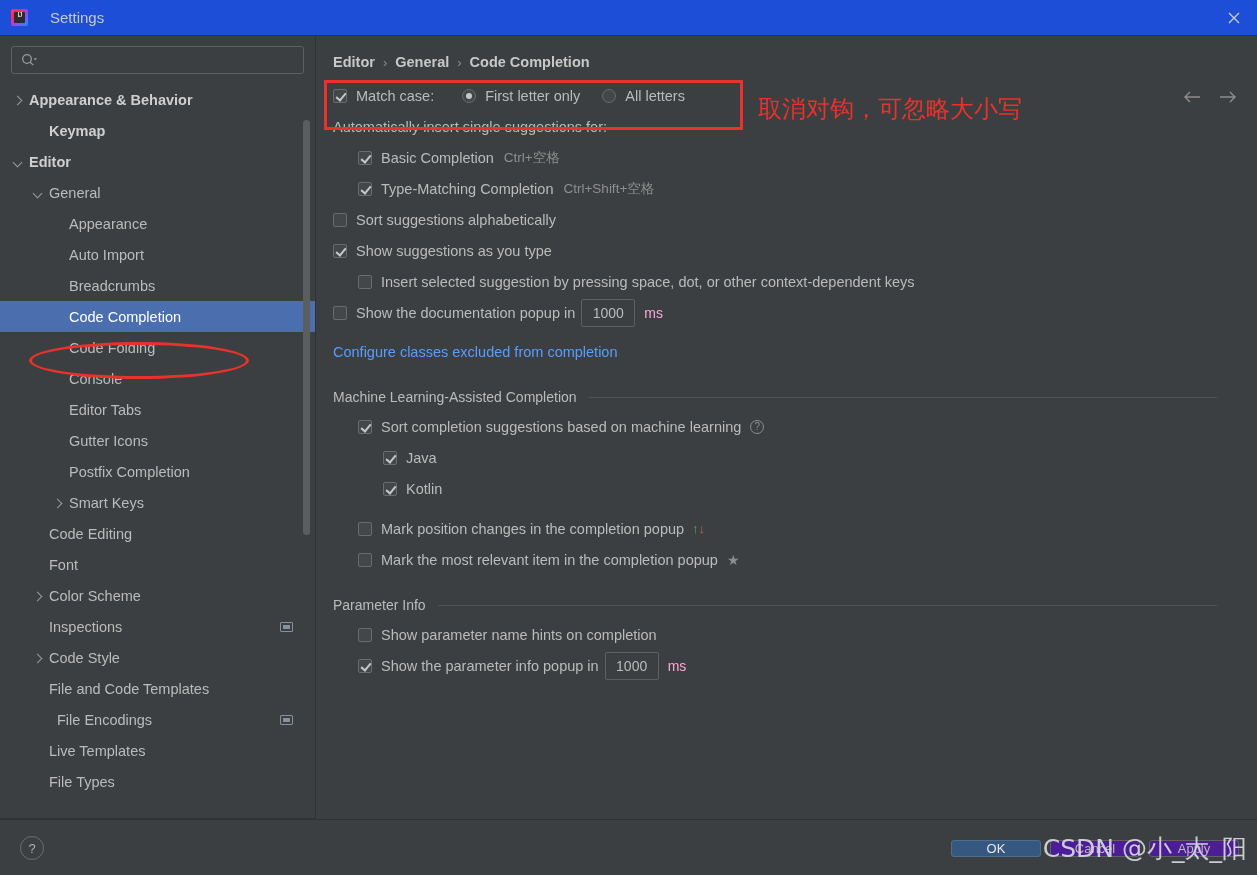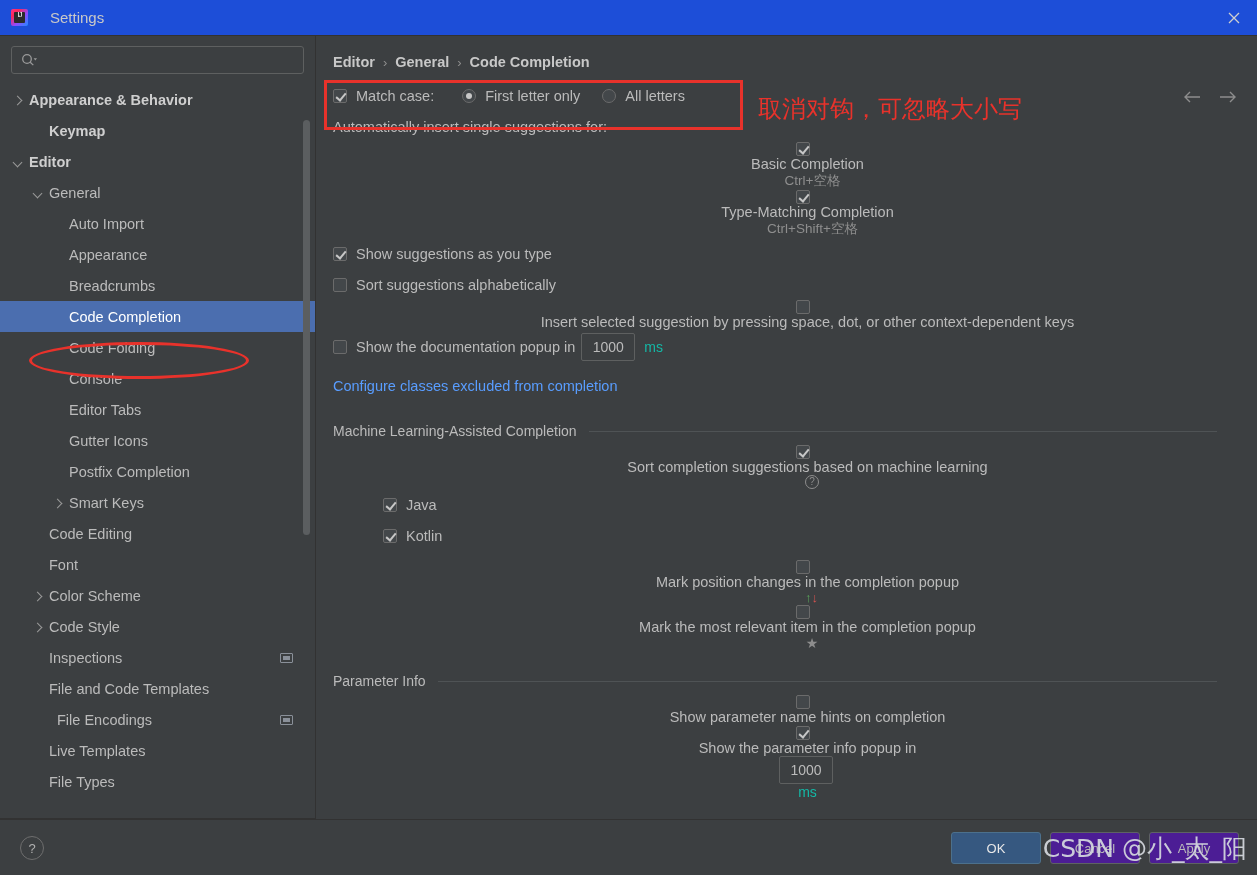--- a/index.html
+++ b/index.html
@@ -200,21 +200,21 @@
 
   .panel { padding: 10px 0 0 17px; }
 
   .row {
     display: flex;
     align-items: center;
     min-height: 31px;
     font-size: 14.5px;
     color: #bbbbbb;
   }
-  .row.indent1 { padding-left: 25px; flex-direction: column; }
+  .row.indent1 { padding-left: 25px; }
   .row.indent2 { padding-left: 50px; }
 
   
   .cb {
     width: 14px; height: 14px;
     border: 1px solid #6b6b6b;
     background: #43474a;
     border-radius: 2px;
     box-sizing: border-box;
     flex: none;
@@ -260,21 +260,21 @@
     border-radius: 2px;
     background: #3c3f41;
     color: #bbbbbb;
     font-size: 14px;
     font-family: "Liberation Sans", sans-serif;
     text-align: center;
     margin: 0 9px 0 6px;
     outline: none;
     padding: 0;
   }
-  .unit { font-size: 14px; color:#14b8a6; }
+  .unit { font-size: 14px; color:#f9a8d4; }
   .link {
     color: #599dff;
     font-size: 14.5px;
     text-decoration: none;
     cursor: pointer;
   }
   .group-header {
     display: flex;
     align-items: center;
     font-size: 14px;
@@ -348,21 +348,21 @@
     box-sizing: border-box;
   }
   .btns {
     position: absolute;
     right: 18px;
     display: flex;
     gap: 9px;
   }
   .btn {
     min-width: 90px;
-    height: 32px;
+    height: 17px;
     border-radius: 3px;
     font-size: 13px;
     display: flex; align-items: center; justify-content: center;
     box-sizing: border-box;
   }
   .btn.primary { background: #365880; color: #e8e8e8; border: 1px solid #4c708c; }
   .btn.normal  { background: #4c1d95; color: #b9b9b9; border: 1px solid #5e6264; }
   .watermark {
     position: absolute;
     right: 10px;
@@ -423,25 +423,25 @@
           <span>Editor</span>
         </div>
         <div class="tree-row" style="padding-left: 32px;">
           <span class="arrow down">
             <i></i>
           </span>
           <span>General</span>
         </div>
         <div class="tree-row" style="padding-left: 52px;">
           <span class="arrow none"></span>
+          <span>Appearance</span>
+        </div>
+        <div class="tree-row" style="padding-left: 52px;">
+          <span class="arrow none"></span>
           <span>Auto Import</span>
-        </div>
-        <div class="tree-row" style="padding-left: 52px;">
-          <span class="arrow none"></span>
-          <span>Appearance</span>
         </div>
         <div class="tree-row" style="padding-left: 52px;">
           <span class="arrow none"></span>
           <span>Breadcrumbs</span>
         </div>
         <div class="tree-row selected" style="padding-left: 52px;">
           <span class="arrow none"></span>
           <span>Code Completion</span>
         </div>
         <div class="tree-row" style="padding-left: 52px;">
@@ -478,29 +478,29 @@
           <span class="arrow none"></span>
           <span>Font</span>
         </div>
         <div class="tree-row" style="padding-left: 32px;">
           <span class="arrow right">
             <i></i>
           </span>
           <span>Color Scheme</span>
         </div>
         <div class="tree-row" style="padding-left: 32px;">
+          <span class="arrow none"></span>
+          <span>Inspections</span>
+          <span class="scope-icon"></span>
+        </div>
+        <div class="tree-row" style="padding-left: 32px;">
           <span class="arrow right">
             <i></i>
           </span>
           <span>Code Style</span>
-        </div>
-        <div class="tree-row" style="padding-left: 32px;">
-          <span class="arrow none"></span>
-          <span>Inspections</span>
-          <span class="scope-icon"></span>
         </div>
         <div class="tree-row" style="padding-left: 32px;">
           <span class="arrow none"></span>
           <span>File and Code Templates</span>
         </div>
         <div class="tree-row" style="padding-left: 40px;">
           <span class="arrow none"></span>
           <span>File Encodings</span>
           <span class="scope-icon"></span>
         </div>
@@ -565,27 +565,27 @@
         <span class="shortcut">Ctrl+空格</span>
       </div>
 
       <div class="row indent1">
         <span class="cb checked"></span>
         <span>Type-Matching Completion</span>
         <span class="shortcut">Ctrl+Shift+空格</span>
       </div>
 
       <div class="row">
-        <span class="cb checked"></span>
-        <span>Show suggestions as you type</span>
-      </div>
-
-      <div class="row">
         <span class="cb"></span>
         <span>Sort suggestions alphabetically</span>
+      </div>
+
+      <div class="row">
+        <span class="cb checked"></span>
+        <span>Show suggestions as you type</span>
       </div>
 
       <div class="row indent1">
         <span class="cb"></span>
         <span>Insert selected suggestion by pressing space, dot, or other context-dependent keys</span>
       </div>
 
       <div class="row">
         <span class="cb"></span>
         <span>Show the documentation popup in</span>

